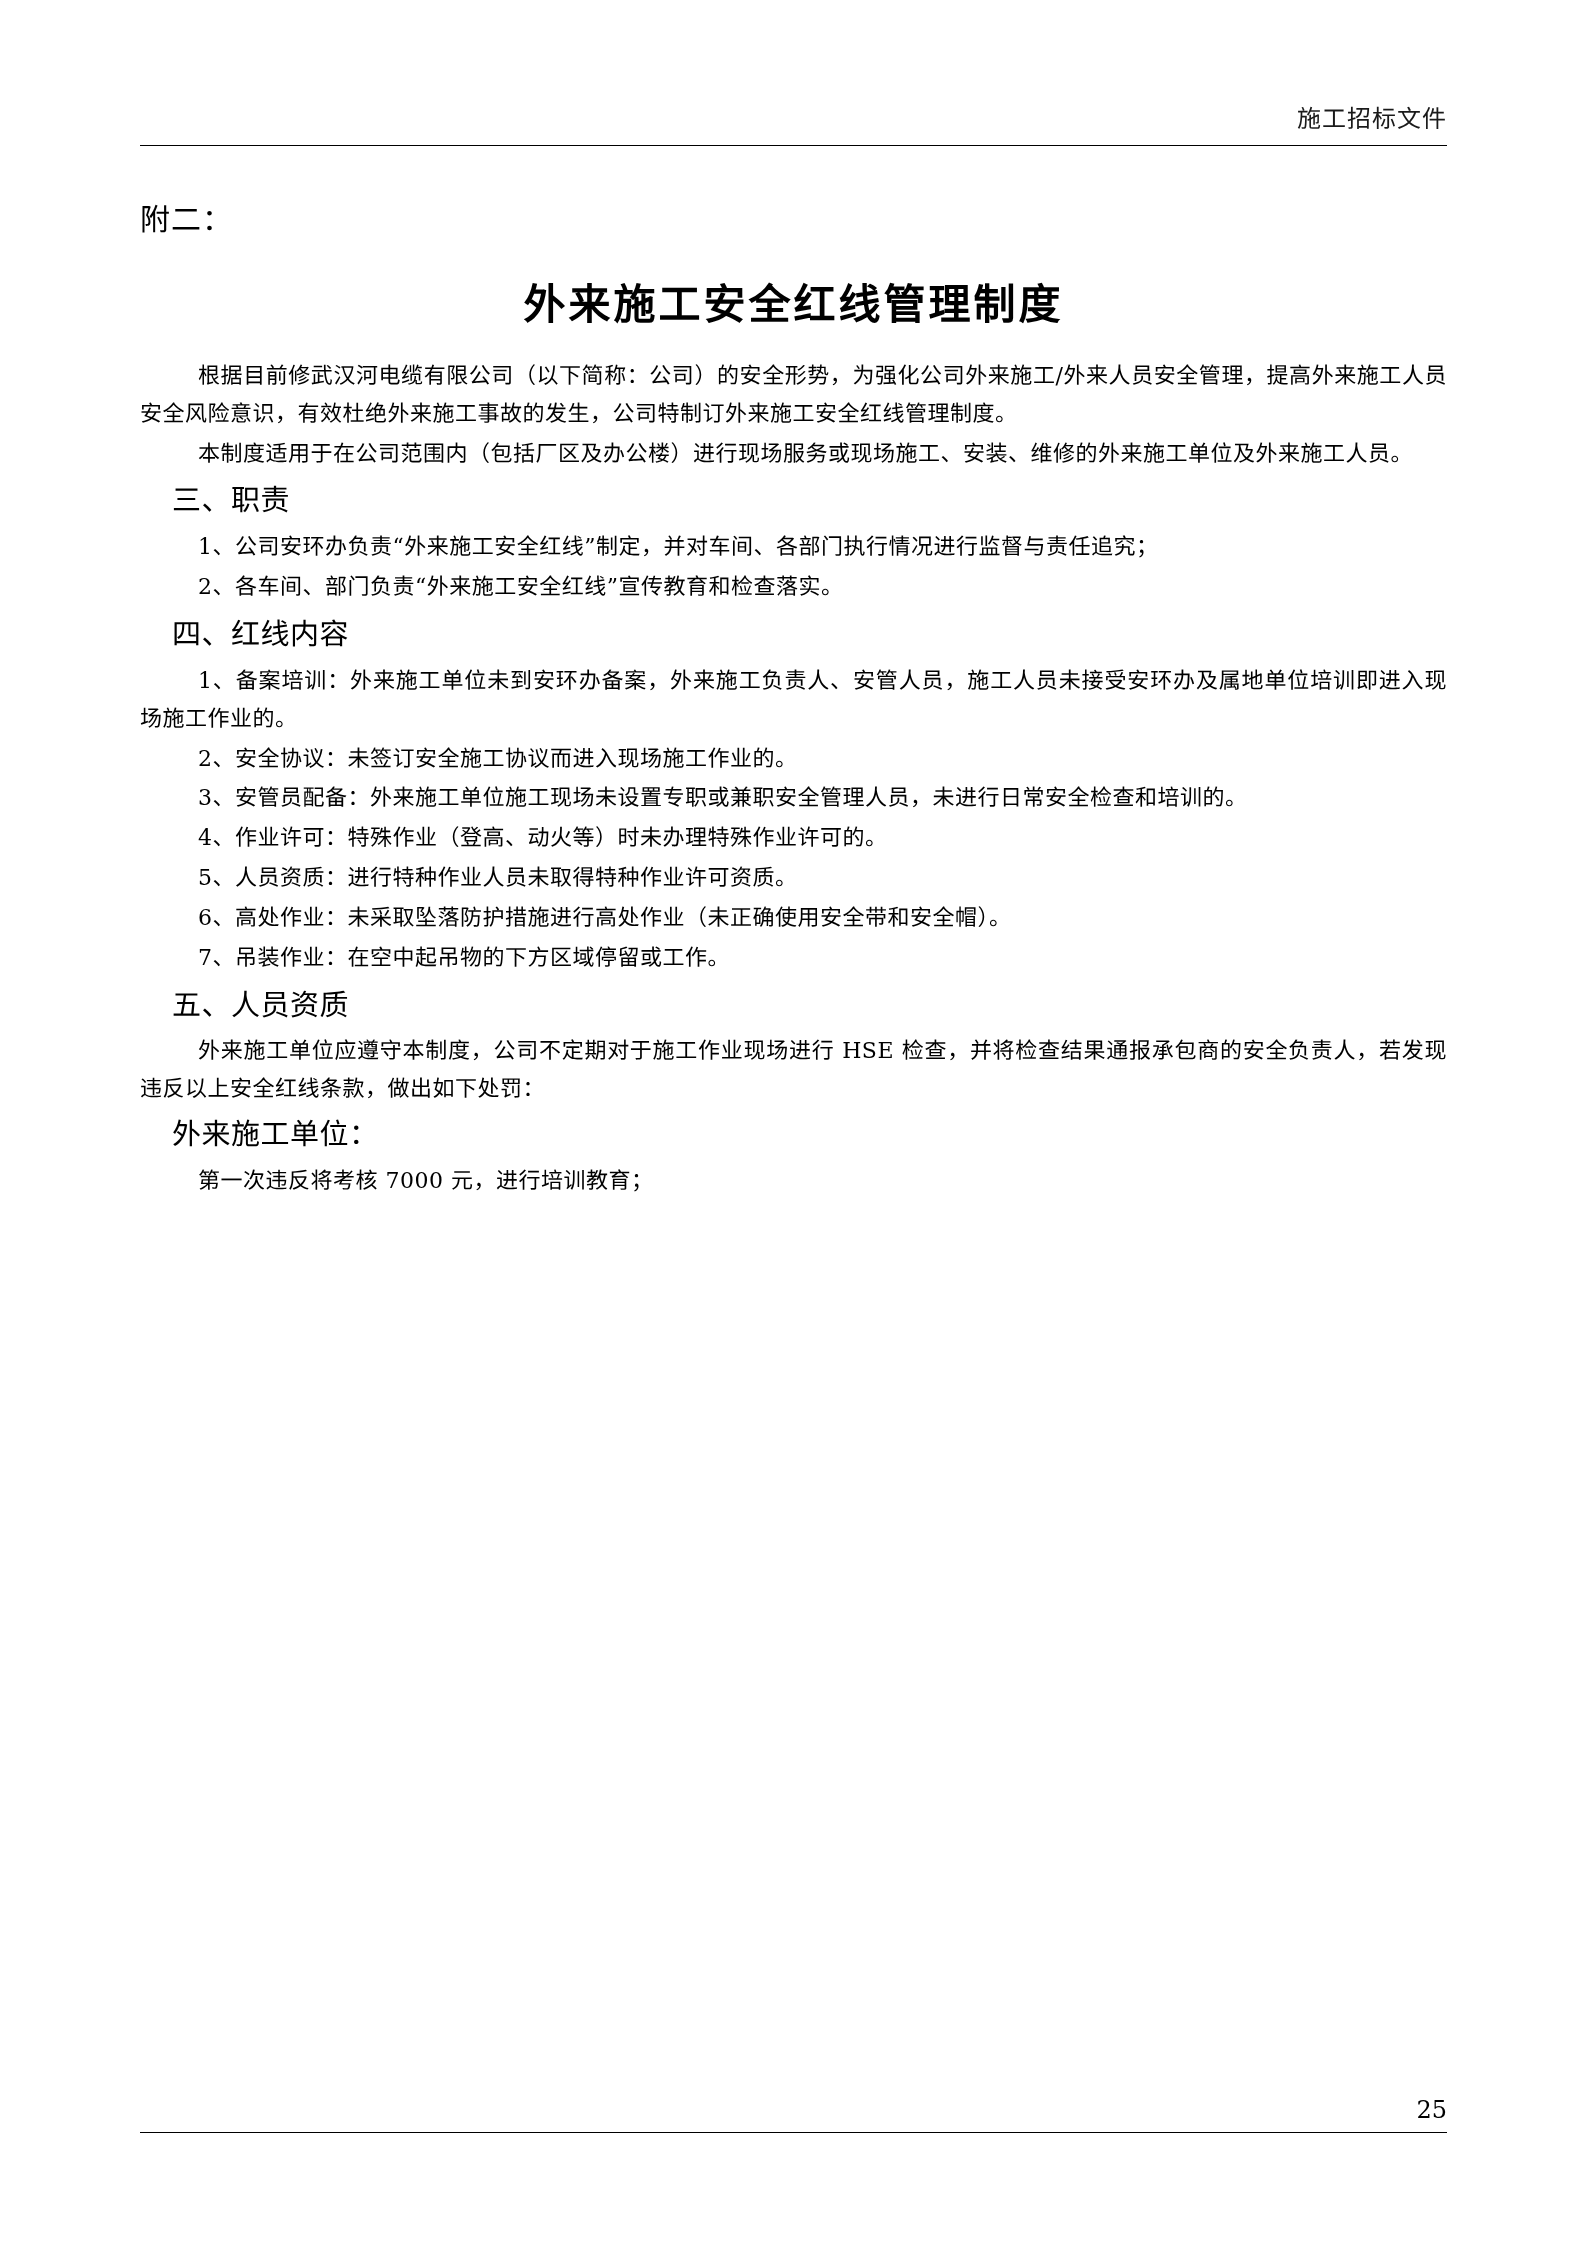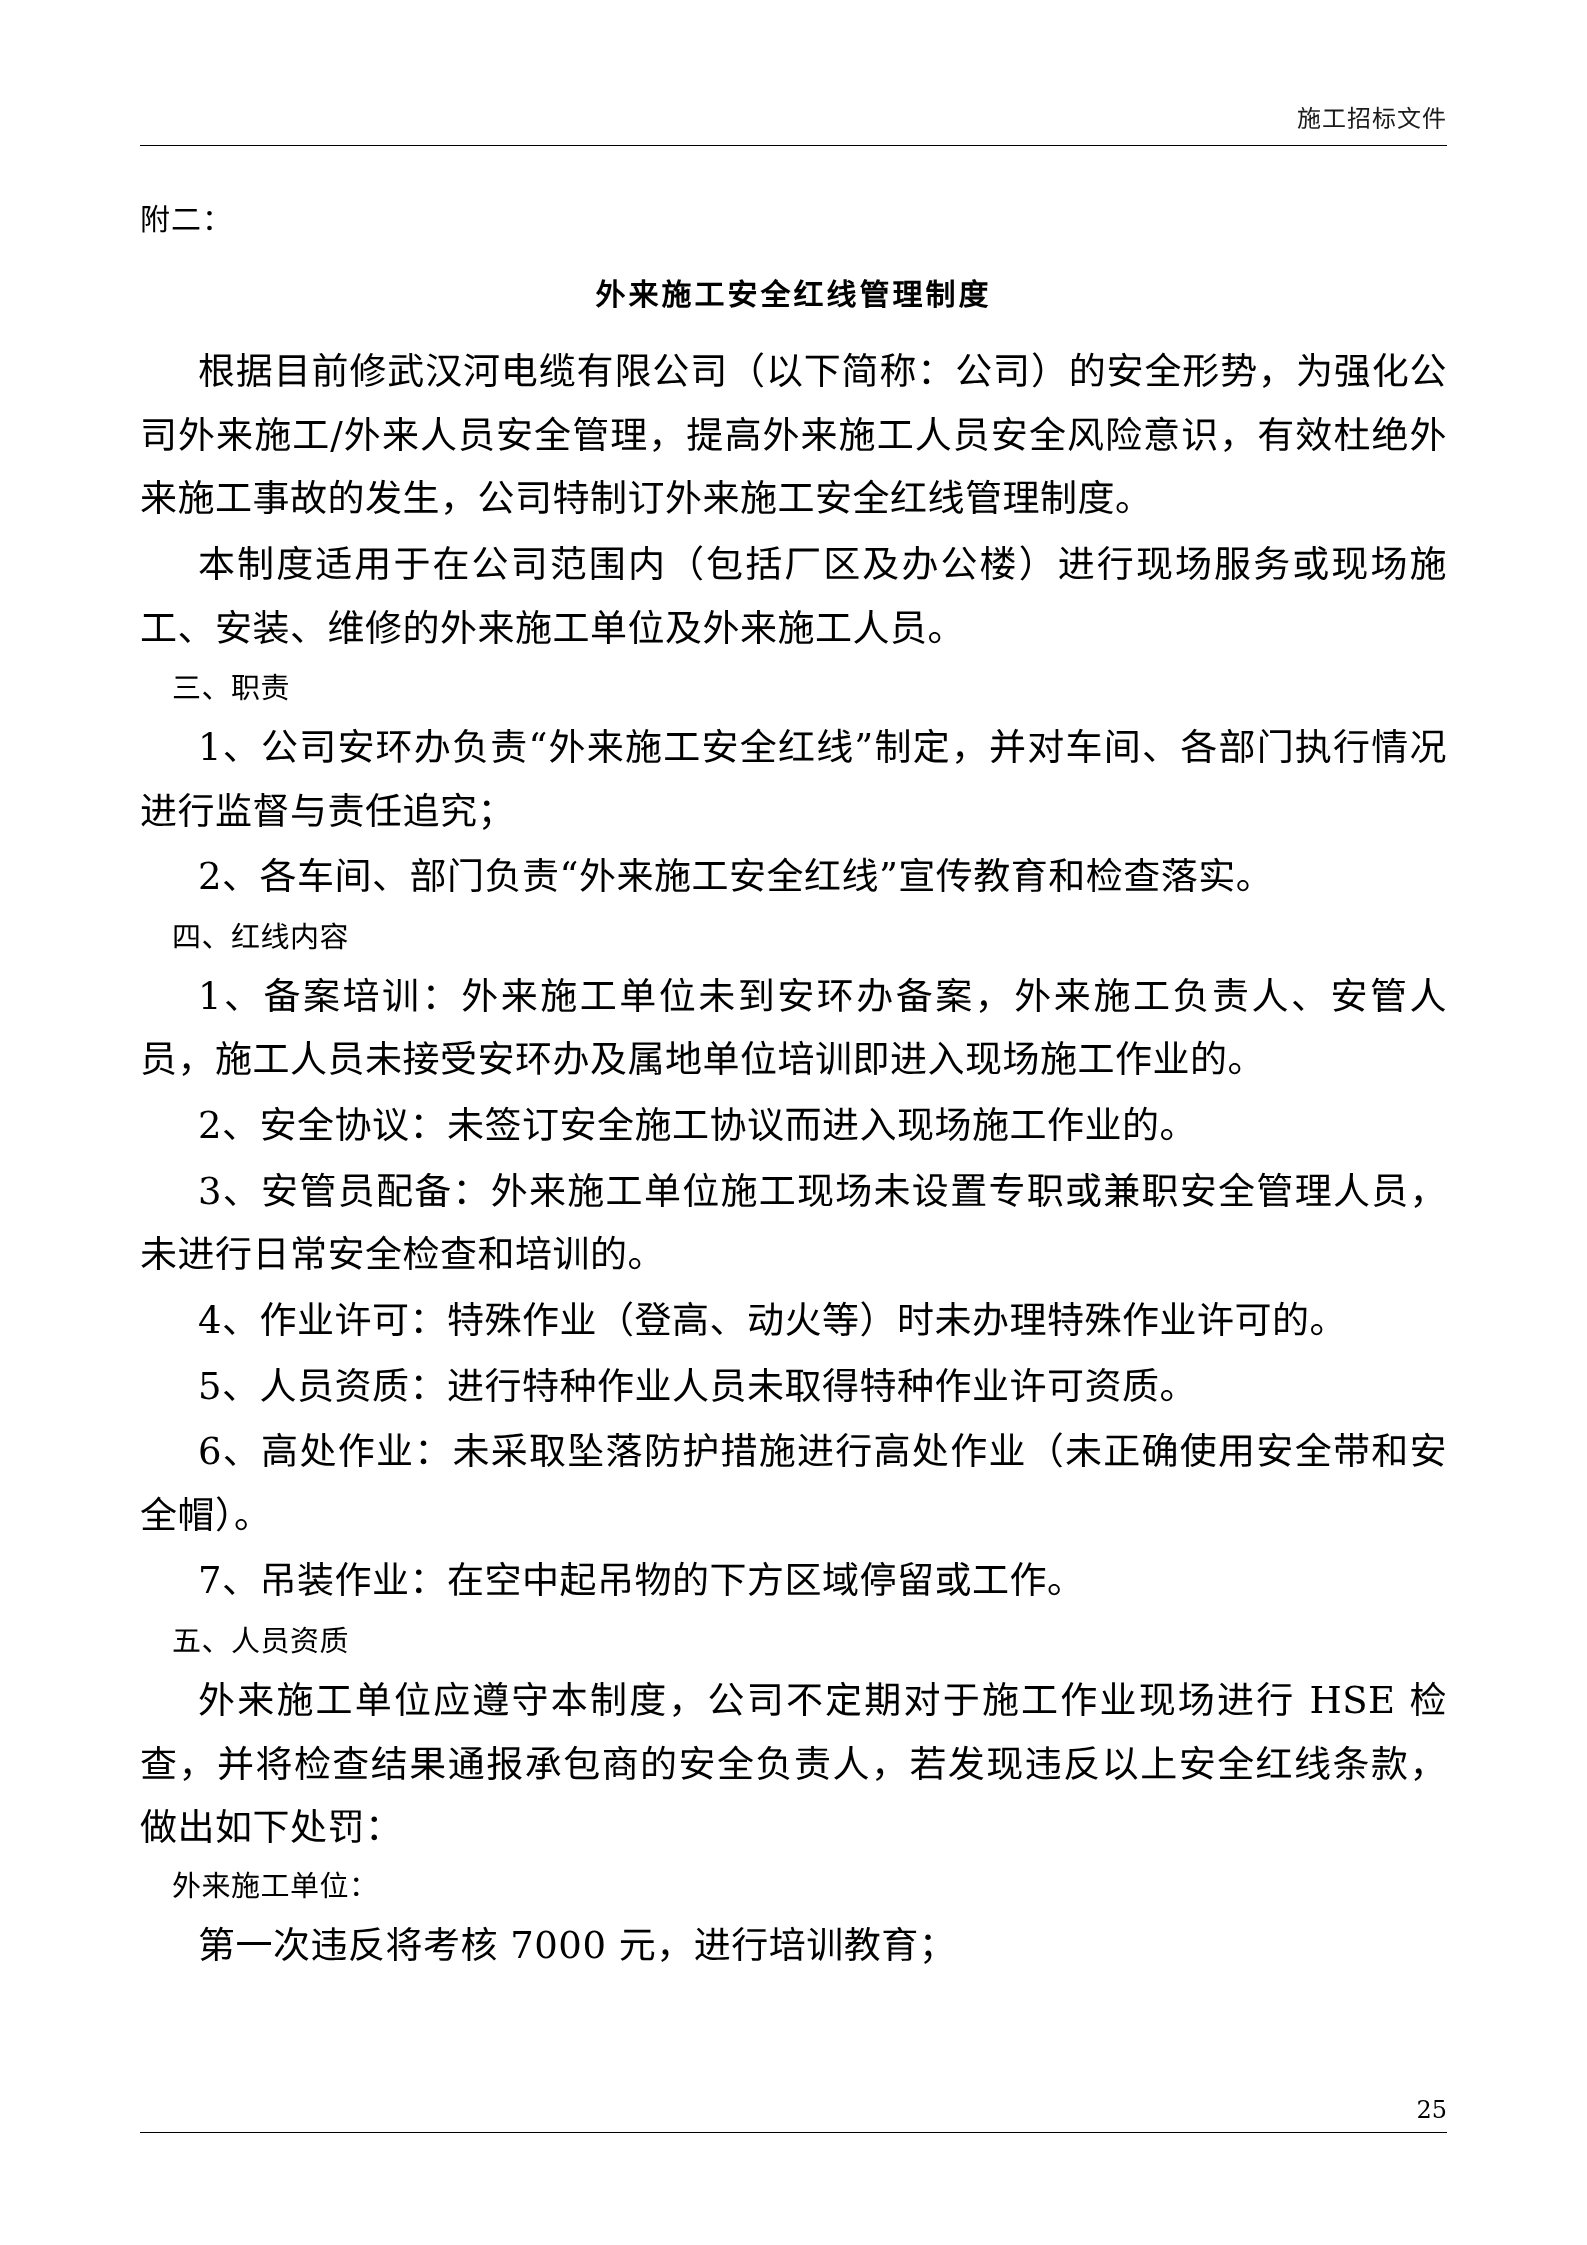--- a/index.html
+++ b/index.html
@@ -44,35 +44,35 @@
   }
   .attach-label {
     font-size: 30px;
     line-height: 1.6;
     margin-top: 18px;
     margin-bottom: 10px;
     letter-spacing: 1px;
   }
   .doc-title {
     text-align: center;
-    font-size: 30px;
+    font-size: 42px;
     font-weight: bold;
     letter-spacing: 3px;
     margin: 26px 0 26px 0;
     font-family: "DejaVu Sans", "Liberation Sans", sans-serif;
   }
   .sec-head {
     font-size: 29px;
     line-height: 1.72;
     margin: 4px 0 2px 0;
     text-indent: 32px;
     letter-spacing: 0.5px;
   }
   .para {
-    font-size: 37px;
+    font-size: 22px;
     line-height: 1.72;
     margin: 2px 0;
     text-indent: 58px;
     letter-spacing: 0.5px;
     text-align: justify;
   }
   .para-noindent {
     font-size: 29px;
     line-height: 1.72;
     margin: 2px 0;

